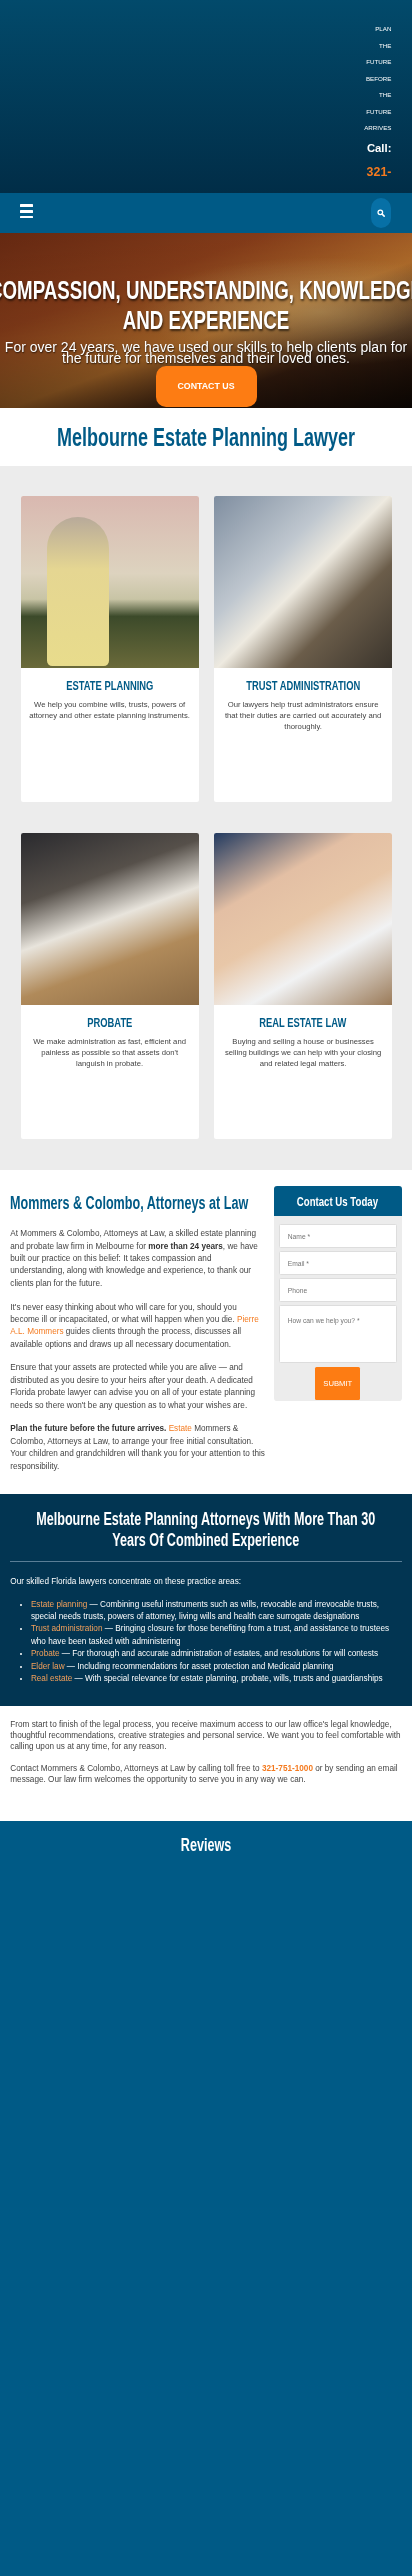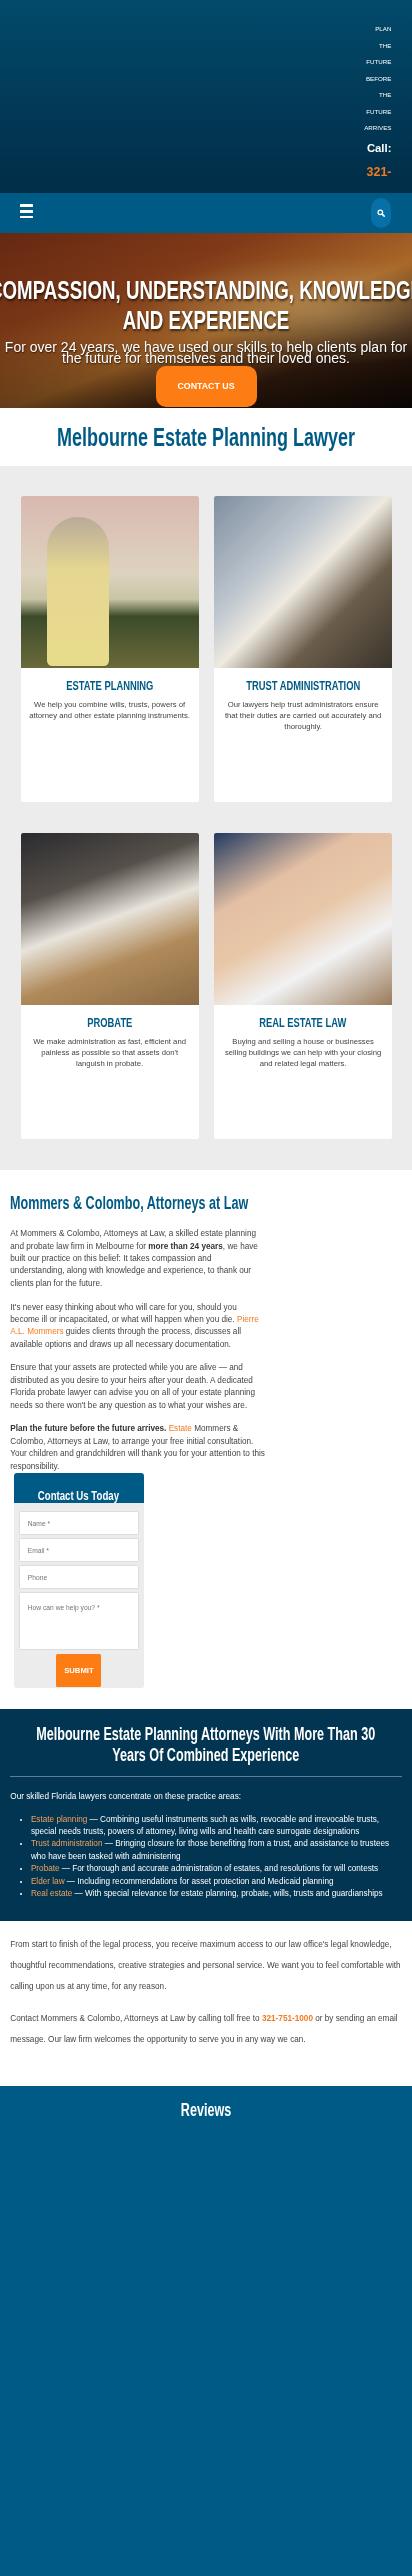--- a/index.html
+++ b/index.html
@@ -46,46 +46,46 @@
   .card-title { color: #005a86; font-size: 13.4px; font-weight: bold; transform: scaleX(0.7); white-space: nowrap; line-height: 15.5px; }
   .card-text { font-size: 7.7px; line-height: 10.8px; color: #444; margin-top: 6.2px; }
   .card { height: 306px; }
   .img-estate { background: linear-gradient(180deg, #d9b8b0 0%, #ddd3bf 45%, #c8c4a5 60%, #3c4a2a 70%, #6a6a3a 100%); position: relative; }
   .img-estate::before { content:""; position:absolute; left:26px; top:20.6px; width:62px; height:149px; border-radius: 31px 31px 5.2px 5.2px; background: linear-gradient(180deg,#b8aa9a 0%, #e5d692 35%, #e8dc8c 100%); }
   .img-trust { background: linear-gradient(135deg, #7f8ea0 0%, #bfc7cf 35%, #eeeae0 50%, #6b5d4a 70%, #3a342c 100%); }
   .img-probate { background: linear-gradient(160deg, #2a2a2e 0%, #56504a 30%, #e8e4dc 50%, #b08a5a 70%, #8a6a44 100%); }
   .img-realestate { background: linear-gradient(150deg, #223a60 0%, #e3bfa4 30%, #e8c7a8 50%, #f1f2f3 70%, #9a7a58 100%); }
 
   
-  .about { display: flex; padding: 16px 10.3px 20.6px 10.3px; flex-direction: column; }
+  .about { display: flex; padding: 16px 10.3px 20.6px 10.3px; }
   .about-main { width: 260px; padding-right: 5.2px; }
   .about-title { color: #005a86; font-size: 17.5px; font-weight: bold; transform: scaleX(0.72); transform-origin: left; white-space: nowrap; line-height: 20.6px; margin-top: 7.2px; }
   .about p { font-size: 8.2px; line-height: 12.4px; color: #444; margin-top: 11.3px; }
   .about p:first-of-type { margin-top: 14.4px; }
   .about b { color: #333; }
   .about a, .orange-link { color: #f47a1f; text-decoration: none; cursor: pointer; }
   .contact-box { width: 130px; margin-left: 3.6px; background: #ececec; border-radius: 3.1px; overflow: hidden; height: 215px; }
-  .contact-head { background: #005a86; color: #fff; height: 30px; display: flex; align-items: flex-end; justify-content: center; }
+  .contact-head { background: #005a86; color: #fff; height: 30px; display: flex; align-items: center; justify-content: center; }
   .contact-head span { font-size: 13.4px; font-weight: bold; transform: scaleX(0.72); white-space: nowrap; }
   .contact-form { padding: 8.2px 5.2px 0; }
   .field { display: block; width: 100%; height: 24px; border: 0.5px solid #ddd; border-radius: 1.5px; background: #fff; margin-bottom: 3.1px; font-size: 6.7px; padding: 0 7.7px; color: #999; font-family: "Liberation Sans", sans-serif; }
   .field.area { height: 58px; padding-top: 10.3px; resize: none; }
-  .submit-btn { display: block; margin: 0 auto; width: 45px; height: 33px; background: #fd7c13; color: #fff; border: none; border-radius: 1.5px; font-weight: bold; font-size: 7.7px; cursor: pointer; font-family: "Liberation Sans", sans-serif; }
+  .submit-btn { display: block; margin: 0 auto; width: 45px; height: 33px; background: #fd7c13; color: #fff; border: none; border-radius: 1.5px; font-weight: normal; font-size: 7.7px; cursor: pointer; font-family: "Liberation Sans", sans-serif; }
 
   
   .practice { background: #023552; color: #fff; padding: 15.5px 10.3px 20.6px; }
   .practice h2 { text-align: center; font-size: 17.5px; line-height: 20.6px; font-weight: bold; transform: scaleX(0.72); margin: 0 -62px; }
   .practice hr { border: none; border-top: 0.5px solid #5a7e96; margin: 10.3px 0 14.4px; }
   .practice p { font-size: 8.2px; line-height: 12.4px; }
   .practice ul { margin-top: 10.3px; padding-left: 20.6px; }
   .practice li { font-size: 8.2px; line-height: 12.4px; }
   .practice li a { color: #f4a05a; }
 
   .closing { padding: 13.4px 10.3px 26px; }
-  .closing p { font-size: 8.2px; line-height: 21px; color: #444; margin-bottom: 10.3px; }
+  .closing p { font-size: 8.2px; line-height: 11px; color: #444; margin-bottom: 10.3px; }
   .closing .phone-strong { color: #f47a1f; font-weight: bold; }
 
   
   .reviews { background: #005a86; height: 1156px; text-align: center; padding-top: 14.4px; }
   .reviews h2 { color: #fff; font-size: 17.5px; font-weight: bold; transform: scaleX(0.72); display: inline-block; }
 </style>
 </head>
 <body>
 
 <header class="site-header">

